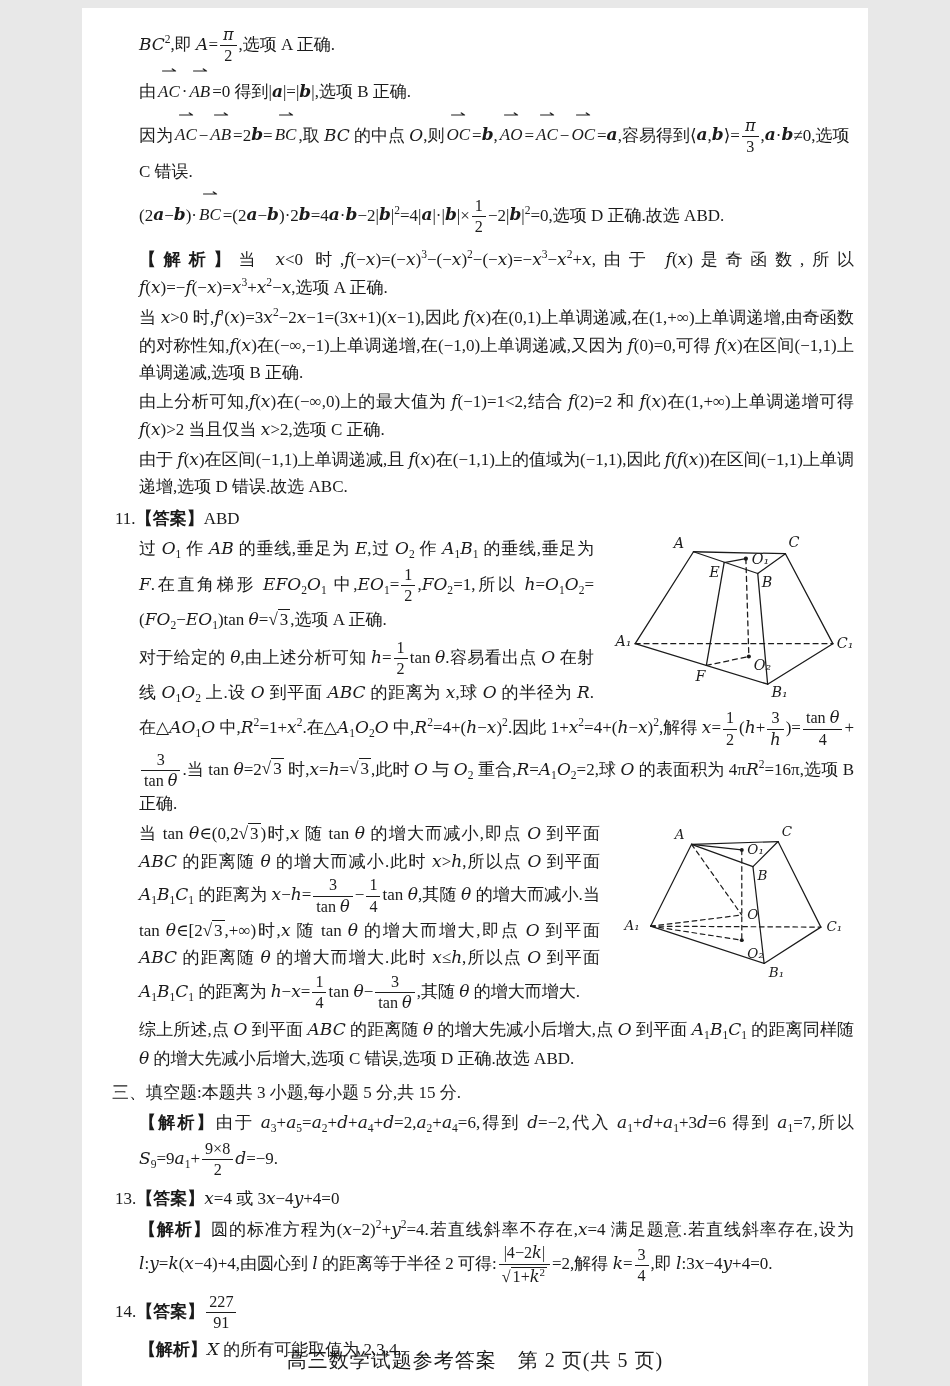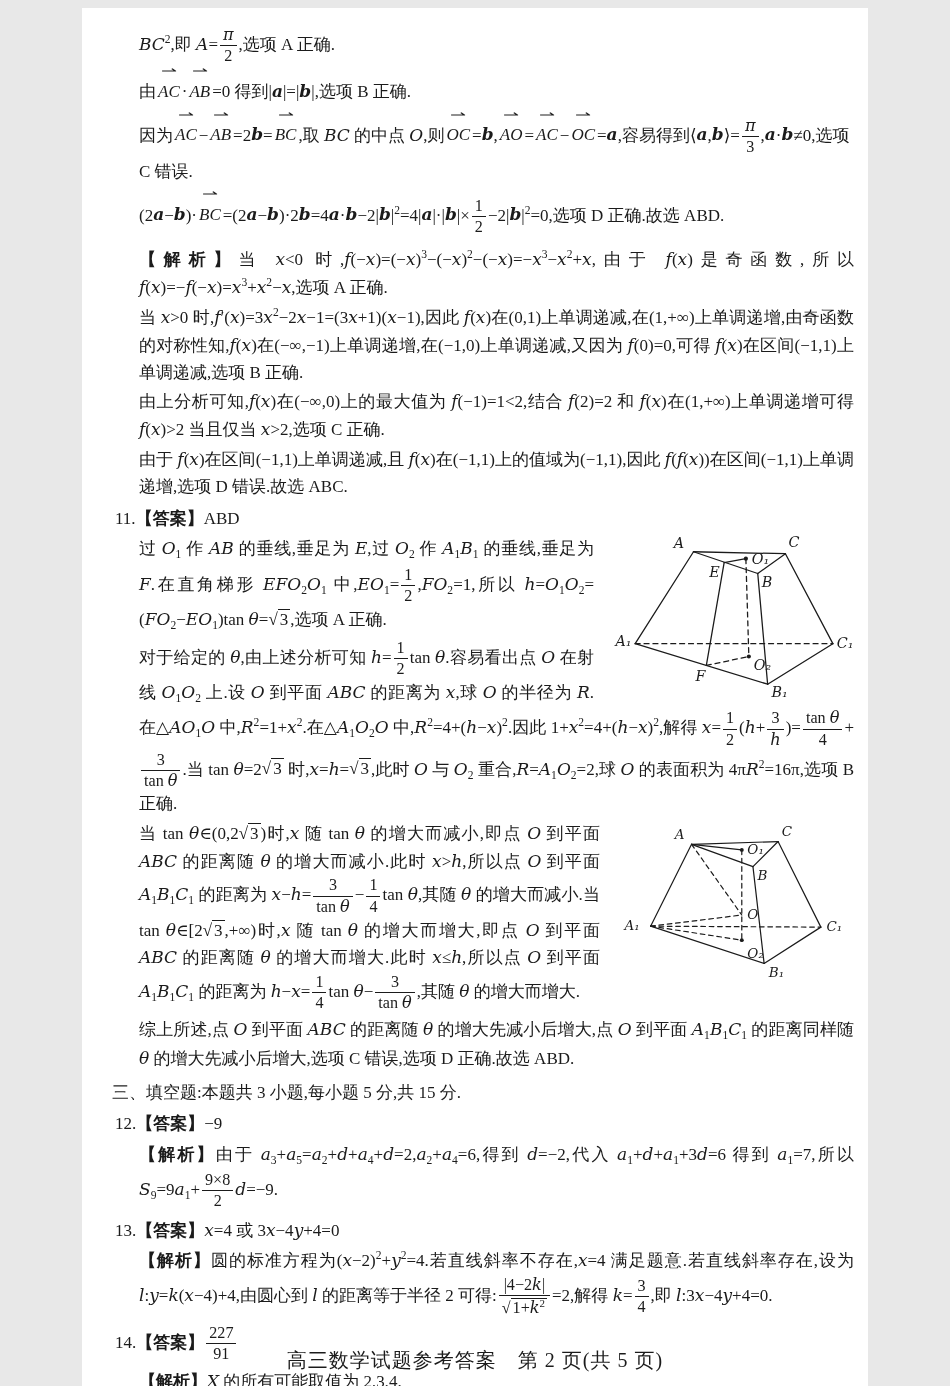--- a/index.html
+++ b/index.html
@@ -130,21 +130,20 @@
       <text class="fig-label" x="134" y="104">O</text>
       <text class="fig-label" x="2" y="116">A₁</text>
       <text class="fig-label" x="219" y="117">C₁</text>
       <text class="fig-label" x="134" y="146">O₂</text>
       <text class="fig-label" x="157" y="167">B₁</text>
     </svg>
   </div>
       <div class="para">当 tan <i>θ</i>∈(0,2<span class="sqrt"><span class="rad">3</span></span>)时,<i>x</i> 随 tan <i>θ</i> 的增大而减小,即点 <i>O</i> 到平面 <i>ABC</i> 的距离随 <i>θ</i> 的增大而减小.此时 <i>x</i>&gt;<i>h</i>,所以点 <i>O</i> 到平面 <i>A</i><sub>1</sub><i>B</i><sub>1</sub><i>C</i><sub>1</sub> 的距离为 <i>x</i>−<i>h</i>=<span class="fr"><span class="nu">3</span><span class="de">tan <i>θ</i></span></span>−<span class="fr"><span class="nu">1</span><span class="de">4</span></span>tan <i>θ</i>,其随 <i>θ</i> 的增大而减小.当 tan <i>θ</i>∈[2<span class="sqrt"><span class="rad">3</span></span>,+∞)时,<i>x</i> 随 tan <i>θ</i> 的增大而增大,即点 <i>O</i> 到平面 <i>ABC</i> 的距离随 <i>θ</i> 的增大而增大.此时 <i>x</i>≤<i>h</i>,所以点 <i>O</i> 到平面 <i>A</i><sub>1</sub><i>B</i><sub>1</sub><i>C</i><sub>1</sub> 的距离为 <i>h</i>−<i>x</i>=<span class="fr"><span class="nu">1</span><span class="de">4</span></span>tan <i>θ</i>−<span class="fr"><span class="nu">3</span><span class="de">tan <i>θ</i></span></span>,其随 <i>θ</i> 的增大而增大.</div>
       <div class="para">综上所述,点 <i>O</i> 到平面 <i>ABC</i> 的距离随 <i>θ</i> 的增大先减小后增大,点 <i>O</i> 到平面 <i>A</i><sub>1</sub><i>B</i><sub>1</sub><i>C</i><sub>1</sub> 的距离同样随 <i>θ</i> 的增大先减小后增大,选项 C 错误,选项 D 正确.故选 ABD.</div>
       <div class="section">三、填空题:本题共 3 小题,每小题 5 分,共 15 分.</div>
-      <div class="qhead">12.<b>【答案】</b>−9</div>
       <div class="para"><b>【解析】</b>由于 <i>a</i><sub>3</sub>+<i>a</i><sub>5</sub>=<i>a</i><sub>2</sub>+<i>d</i>+<i>a</i><sub>4</sub>+<i>d</i>=2,<i>a</i><sub>2</sub>+<i>a</i><sub>4</sub>=6,得到 <i>d</i>=−2,代入 <i>a</i><sub>1</sub>+<i>d</i>+<i>a</i><sub>1</sub>+3<i>d</i>=6 得到 <i>a</i><sub>1</sub>=7,所以 <i>S</i><sub>9</sub>=9<i>a</i><sub>1</sub>+<span class="fr"><span class="nu">9×8</span><span class="de">2</span></span><i>d</i>=−9.</div>
       <div class="qhead">13.<b>【答案】</b><i>x</i>=4 或 3<i>x</i>−4<i>y</i>+4=0</div>
       <div class="para"><b>【解析】</b>圆的标准方程为(<i>x</i>−2)<sup>2</sup>+<i>y</i><sup>2</sup>=4.若直线斜率不存在,<i>x</i>=4 满足题意.若直线斜率存在,设为 <i>l</i>:<i>y</i>=<i>k</i>(<i>x</i>−4)+4,由圆心到 <i>l</i> 的距离等于半径 2 可得:<span class="fr"><span class="nu">|4−2<i>k</i>|</span><span class="de"><span class="sqrt"><span class="rad">1+<i>k</i><sup>2</sup></span></span></span></span>=2,解得 <i>k</i>=<span class="fr"><span class="nu">3</span><span class="de">4</span></span>,即 <i>l</i>:3<i>x</i>−4<i>y</i>+4=0.</div>
       <div class="qhead">14.<b>【答案】</b><span class="fr"><span class="nu">227</span><span class="de">91</span></span></div>
       <div class="para"><b>【解析】</b><i>X</i> 的所有可能取值为 2,3,4.</div>
     </div>
   <div class="footer">高三数学试题参考答案　第 2 页(共 5 页)</div>
 </div>
 
 </body></html>

